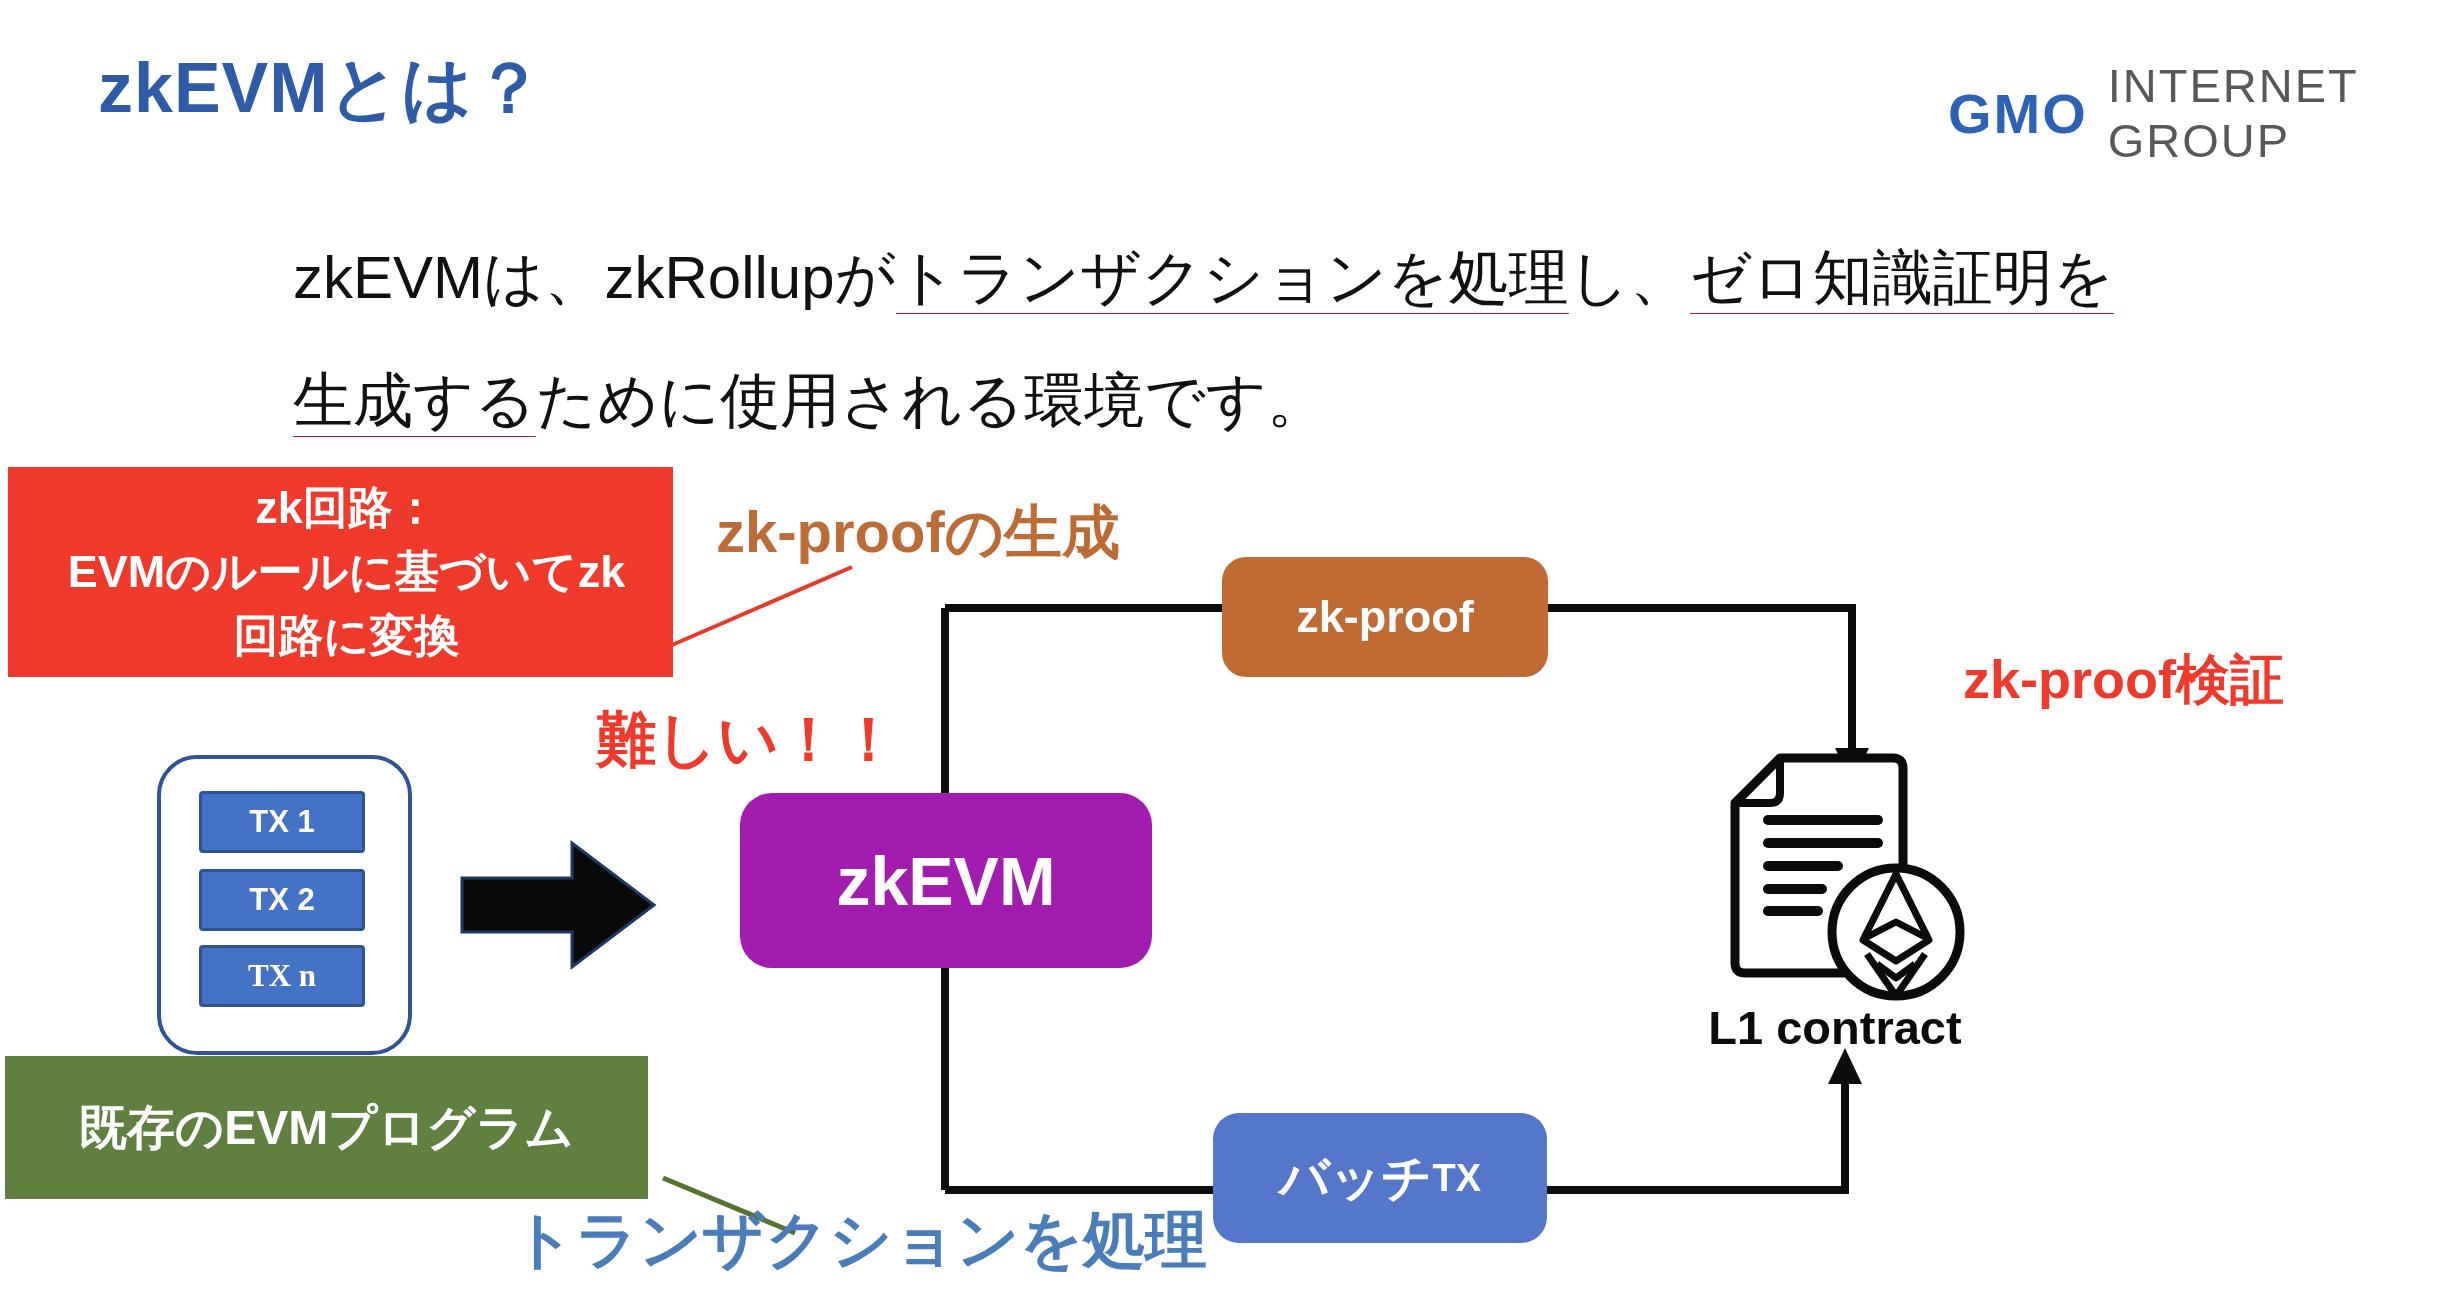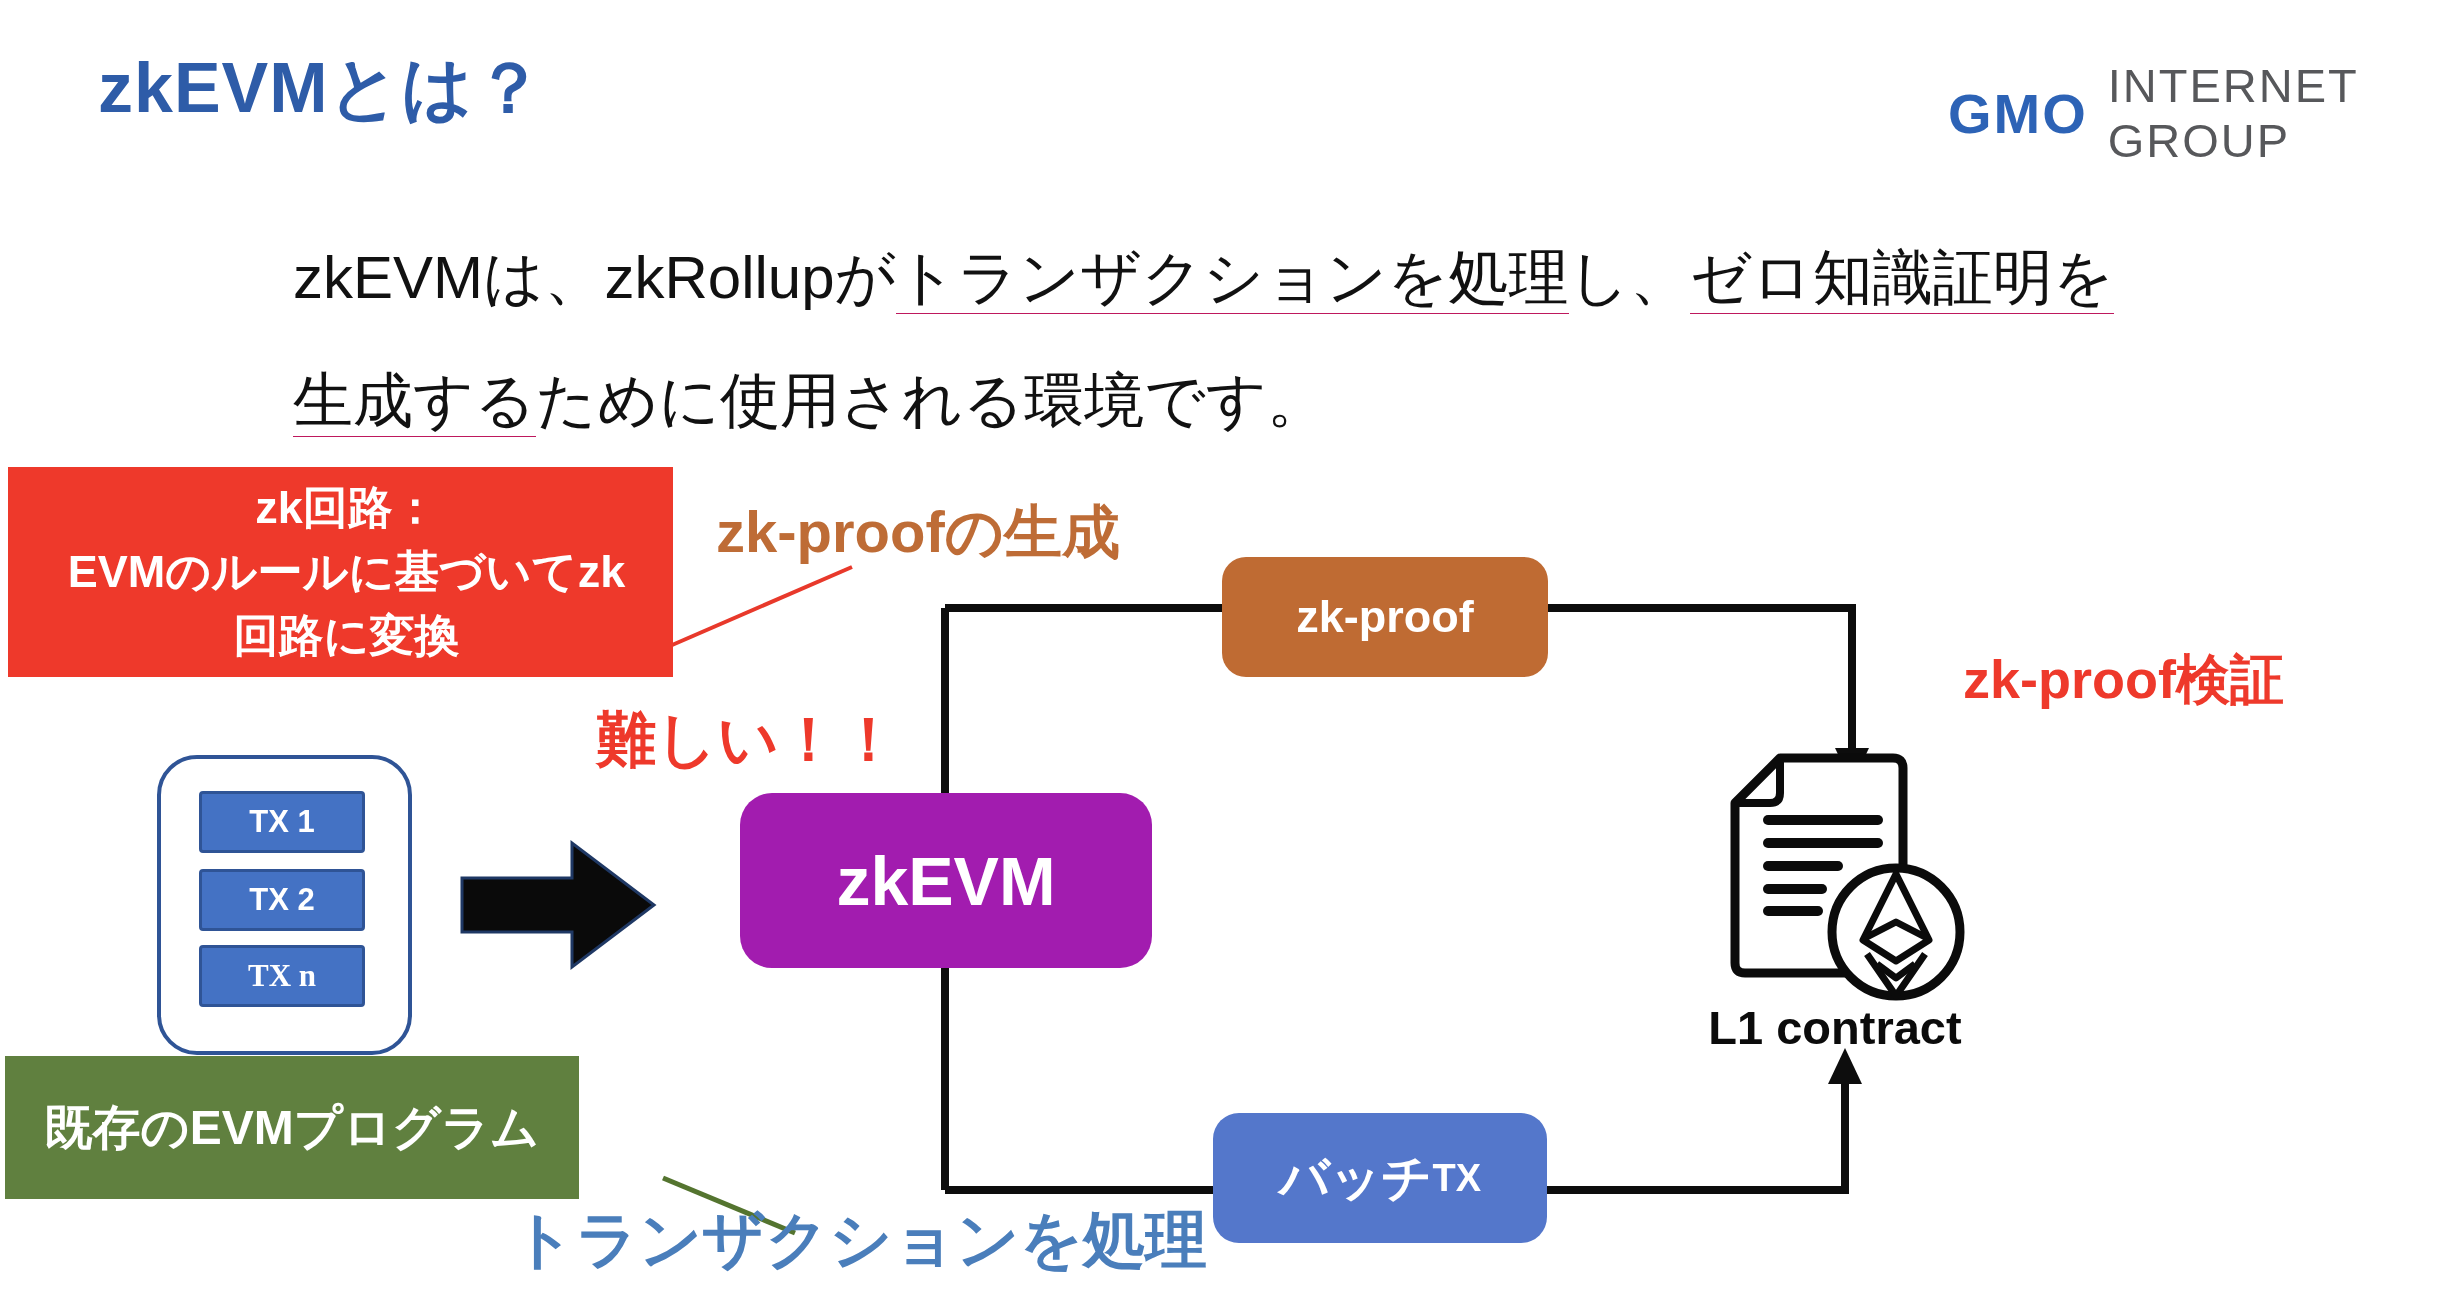--- a/index.html
+++ b/index.html
@@ -52,21 +52,21 @@
     color:#ffffff;font-weight:700;font-size:45px;
   }
   .batch-box{
     left:1213px;top:1113px;width:334px;height:130px;background:#5477CB;border-radius:26px;
     color:#ffffff;font-weight:700;
   }
   .batch-box .jp{font-size:50px;}
   .batch-box .en{font-size:38px;}
 
   .green-box{
-    left:5px;top:1056px;width:574px;height:143px;background:#60803F;
+    left:5px;top:1056px;width:643px;height:143px;background:#60803F;
     color:#ffffff;font-weight:700;font-size:48px;
   }
   .tx-processing{left:512px;top:1198px;font-size:62px;font-weight:800;color:#4A7EBB;z-index:2;}
 
   .l1-icon{left:1725px;top:750px;width:340px;height:330px;z-index:2;}
   .l1-label{left:1680px;top:1000px;width:310px;text-align:center;font-size:47px;font-weight:700;color:#0b0b0b;z-index:2;}
 
   .page-num{left:2308px;top:1282px;font-size:44px;font-weight:700;color:#808080;z-index:3;}
 </style>
 </head>

